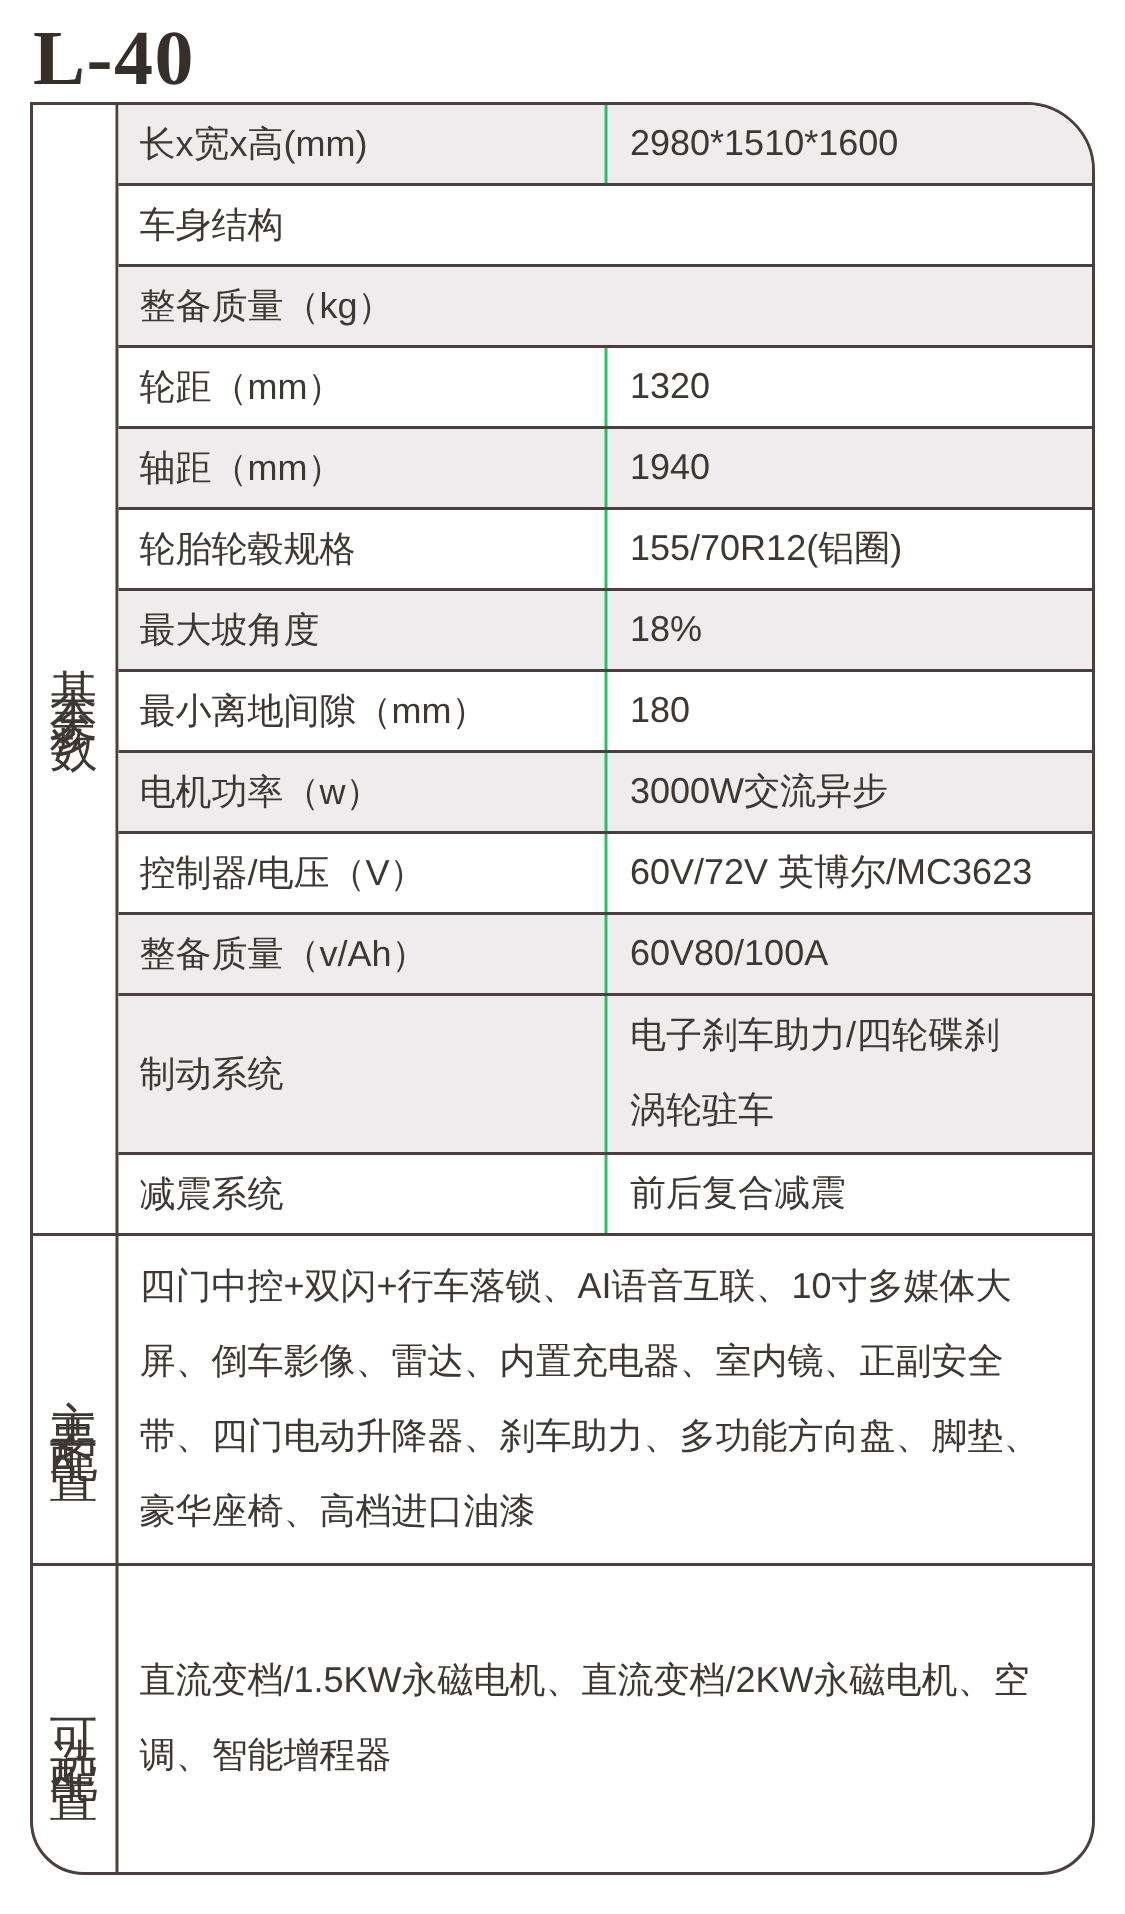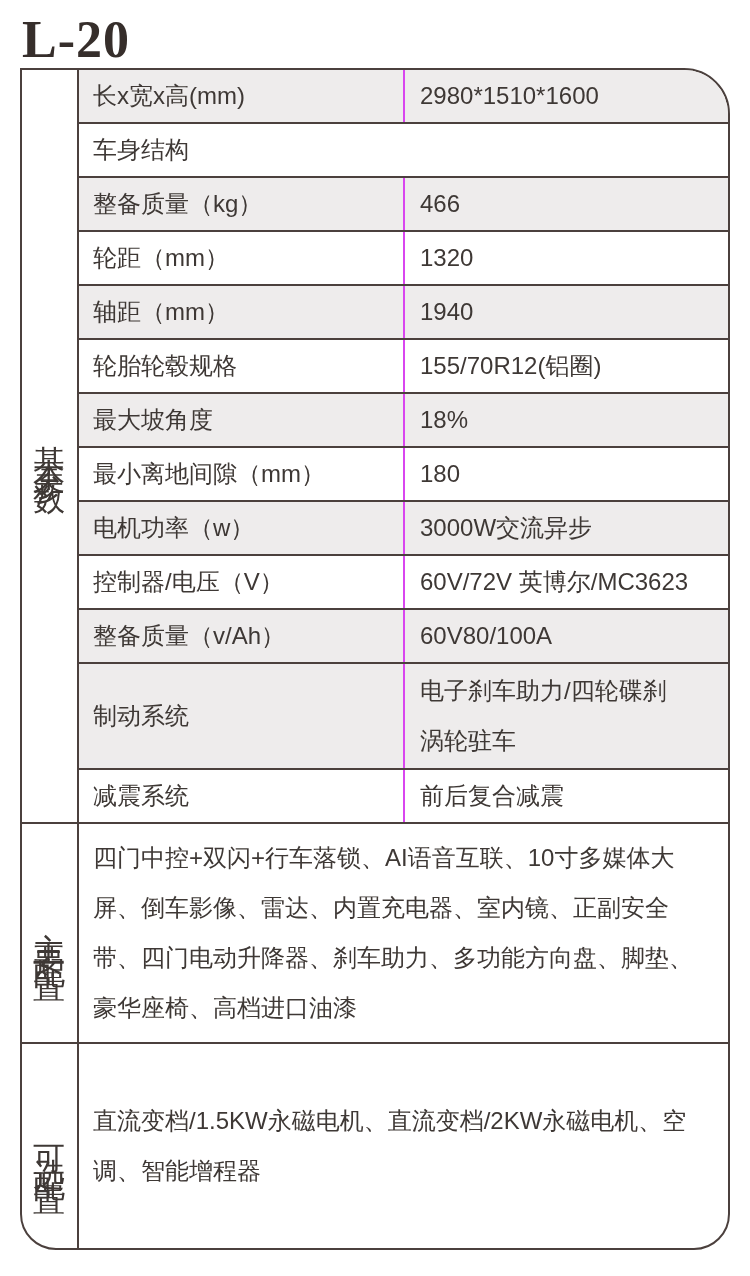--- a/index.html
+++ b/index.html
@@ -121,21 +121,21 @@
     color: #3e3835;
   }
   .cell.name {
     width: 324px;
     flex: none;
     padding-left: 14px;
     text-align: center;
   }
   .cell.value {
     flex: 1;
-    border-left: 2px solid #d946ef;
+    border-left: 2px solid #22c55e;
     padding-left: 15px;
     white-space: pre-line;
     line-height: 50px;
   }
 
   .para {
     flex: 1;
     display: flex;
     align-items: center;
     box-sizing: border-box;
@@ -144,41 +144,40 @@
     line-height: 50px;
     color: #3e3835;
   }
 </style>
 </head>
 <body>
 
 <div class="sheet">
 
   <div class="header">
-    <div class="model">L-20</div>
+    <div class="model">L-40</div>
   </div>
 
   <div class="spec-table">
 
     <div class="section sec-basic">
       <div class="side-label">
         <span>基本参数</span>
       </div>
       <div class="rows">
 
         <div class="row shaded">
           <div class="cell name">长x宽x高(mm)</div>
           <div class="cell value">2980*1510*1600</div>
         </div>
         <div class="row">
           <div class="cell name">车身结构</div>
         </div>
         <div class="row shaded">
           <div class="cell name">整备质量（kg）</div>
-          <div class="cell value">466</div>
         </div>
         <div class="row">
           <div class="cell name">轮距（mm）</div>
           <div class="cell value">1320</div>
         </div>
         <div class="row shaded">
           <div class="cell name">轴距（mm）</div>
           <div class="cell value">1940</div>
         </div>
         <div class="row">

